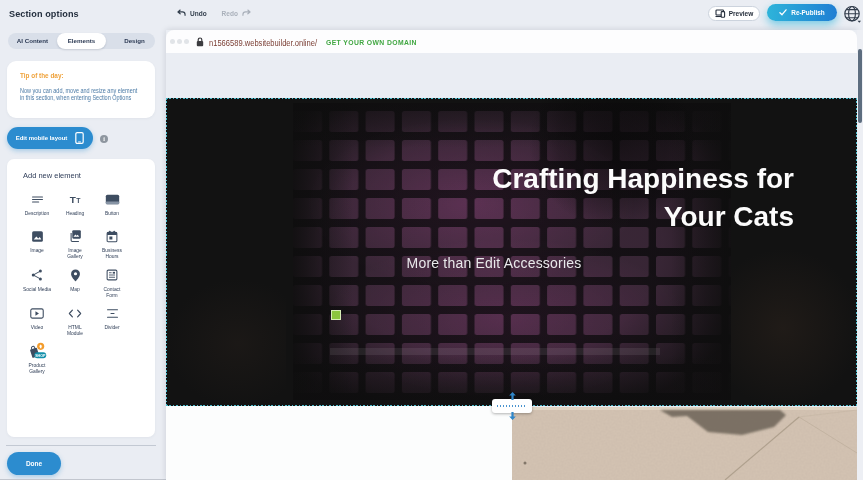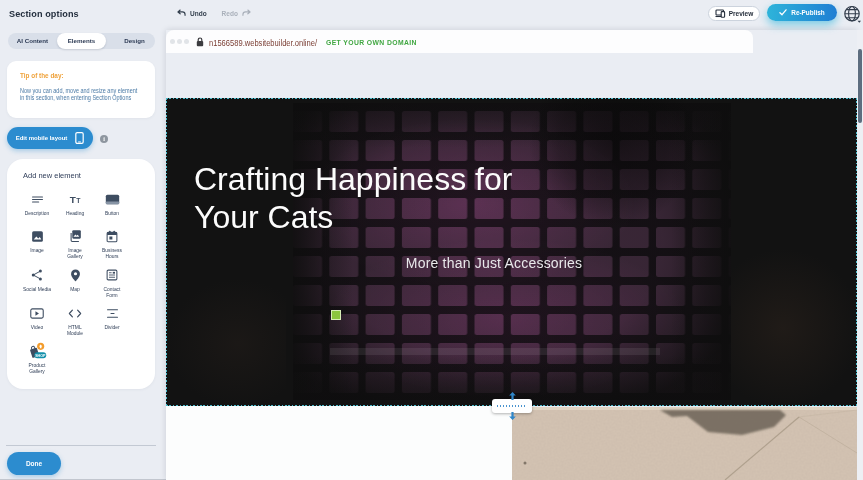--- a/index.html
+++ b/index.html
@@ -33,48 +33,48 @@
       box-shadow:0 1px 3px rgba(40,50,70,.05); }
   .tip-t { position:absolute; left:13px; top:10px; font-size:7.8px; font-weight:bold; color:#efa23b; transform:scaleX(.82); transform-origin:left; white-space:nowrap; }
   .tip-b { position:absolute; left:13px; top:26px; width:142px; font-size:6.4px; line-height:7.4px; color:#4c7ba6; transform:scaleX(.86); transform-origin:left; }
   .btn-mob { left:7px; top:127px; width:86px; height:22px; border-radius:11px; background:#2c8ccf;
       box-shadow:0 2px 5px rgba(44,140,207,.35);
       display:flex; align-items:center; justify-content:center; gap:8px;
       font-size:6px; font-weight:bold; color:#fff; }
   .info-i { left:100px; top:135px; width:8px; height:8px; border-radius:50%; background:#8e969f;
       color:#fff; font-size:6px; font-weight:bold; text-align:center; line-height:8px;
       font-family:"Liberation Serif",serif; }
-  .add-card { left:7px; top:159px; width:148px; height:230px; background:#fff; border-radius:16px;
+  .add-card { left:7px; top:159px; width:148px; height:278px; background:#fff; border-radius:7px;
       box-shadow:0 1px 3px rgba(40,50,70,.05); }
   .add-t { position:absolute; left:16px; top:12px; font-size:7.5px; color:#33415c; }
   .cell { position:absolute; width:40px; text-align:center; color:#2d3c55; }
   .cell svg { display:inline-block; }
   .cell .cl { font-size:4.9px; line-height:5.7px; margin-top:3px; }
   .divline { left:6px; top:445px; width:150px; height:1px; background:#c3c9d3; }
   .btn-done { left:7px; top:452px; width:54px; height:23px; border-radius:12px; background:#2c8ccf;
       box-shadow:0 2px 5px rgba(44,140,207,.35); color:#fff; font-size:6.5px; font-weight:bold;
       display:flex; align-items:center; justify-content:center; }
   .bot-strip { left:0; top:478.5px; width:512px; height:1.5px; background:#c2c6ce; }
 
   
   .canvas { left:166px; top:30px; width:691px; height:450px; box-shadow:0 0 6px rgba(20,30,50,.15); }
-  .bbar { position:absolute; left:0; top:0; width:587px; height:23px; background:#fdfdfe; border-radius:8px 8px 0 0; }
+  .bbar { position:absolute; left:0; top:0; width:691px; height:23px; background:#fdfdfe; border-radius:8px 8px 0 0; }
   .dot { position:absolute; top:9px; width:5px; height:5px; border-radius:50%; background:#e1e4e8; }
   .url { position:absolute; left:43px; top:7.5px; font-size:9px; color:#7c4036; transform:scaleX(.84); transform-origin:left; white-space:nowrap;}
   .getd { position:absolute; left:160px; top:8.5px; font-size:6.8px; font-weight:bold; color:#41a742; letter-spacing:.4px; white-space:nowrap;}
   .hdr { position:absolute; left:0; top:23px; width:691px; height:45px; background:#e14a39; }
   .logo { position:absolute; left:13px; top:16.5px; font-size:9px; font-weight:bold; color:#fff;
       letter-spacing:.3px; transform:scaleX(.59); transform-origin:left; white-space:nowrap; }
   .nav { position:absolute; top:13px; font-size:7px; color:#fff; white-space:nowrap; }
   .nav-ul { position:absolute; left:534px; top:22.5px; width:27px; height:1.5px; background:#fff; }
 
   .sect { position:absolute; left:0; top:68px; width:691px; height:308px; background:#121212; overflow:hidden; }
   .tilezone { position:absolute; left:127px; top:5px; width:438px; height:297px; }
-  .h1a { position:absolute; left:28px; top:62px; width:600px; text-align:left;
-      font-size:32px; line-height:38px; color:#fcfcfc; font-weight:normal; }
+  .h1a { position:absolute; left:28px; top:62px; width:600px; text-align:right;
+      font-size:28px; line-height:38px; color:#fcfcfc; font-weight:bold; }
   .sub { position:absolute; left:28px; top:157px; width:600px; text-align:center;
       font-size:14px; color:#e9e9eb; letter-spacing:.2px; }
   .pbox { position:absolute; left:165px; top:204px; width:321px; height:45px;
       border:1px solid #e7239c; background:rgba(255,255,255,.085); }
   .ptxt { position:absolute; left:-42px; top:8px; width:421px; text-align:center;
       font-size:9px; line-height:10.3px; color:#f2f2f2; transform:scaleX(.85); transform-origin:center; }
   .ghandle { position:absolute; left:165px; top:212px; width:10px; height:10px; background:#8cc63e;
       border:1px solid #d8edb6; }
   .pstrip { position:absolute; left:164px; top:250px; width:330px; height:7px; background:rgba(255,255,255,.08); }
 
@@ -350,21 +350,21 @@
         <rect x="378" width="60" height="297" fill="url(#fadeR)"></rect>
         <rect width="438" height="45" fill="url(#fadeT)"></rect>
         <rect y="252" width="438" height="45" fill="url(#fadeB)"></rect>
       </svg>
       <div style="position:absolute;left:362px;top:-40px;width:170px;height:170px;background:radial-gradient(circle at 50% 50%, rgba(8,8,8,.62), rgba(8,8,8,.35) 45%, rgba(0,0,0,0) 70%);"></div>
       <div style="position:absolute;left:140px;top:20px;width:330px;height:170px;mix-blend-mode:overlay;background:radial-gradient(ellipse at 50% 50%, rgba(225,170,210,.75), rgba(0,0,0,0) 70%);"></div>
       <div style="position:absolute;left:160px;top:140px;width:360px;height:160px;mix-blend-mode:overlay;background:radial-gradient(ellipse at 50% 50%, rgba(220,165,205,.7), rgba(0,0,0,0) 70%);"></div>
       <div style="position:absolute;left:565px;top:150px;width:130px;height:160px;background:radial-gradient(ellipse at 40% 50%, rgba(58,44,34,.35), rgba(0,0,0,0) 70%);"></div>
       <div style="position:absolute;left:0px;top:180px;width:120px;height:130px;background:radial-gradient(ellipse at 60% 50%, rgba(48,38,32,.3), rgba(0,0,0,0) 70%);"></div>
       <div class="h1a">Crafting Happiness for<br>Your Cats</div>
-      <div class="sub">More than Just Accessories</div>
+      <div class="sub">More than Edit Accessories</div>
       <div class="pstrip"></div>
       <div class="ghandle"></div>
     </div>
 
     <div class="dash-h" style="left:0;top:68px;width:691px;"></div>
     <div class="dash-h" style="left:0;top:375px;width:691px;"></div>
     <div class="dash-v" style="left:0;top:68px;height:308px;"></div>
     <div class="dash-v" style="left:690px;top:68px;height:308px;"></div>
 
     <div class="next-l"></div>

